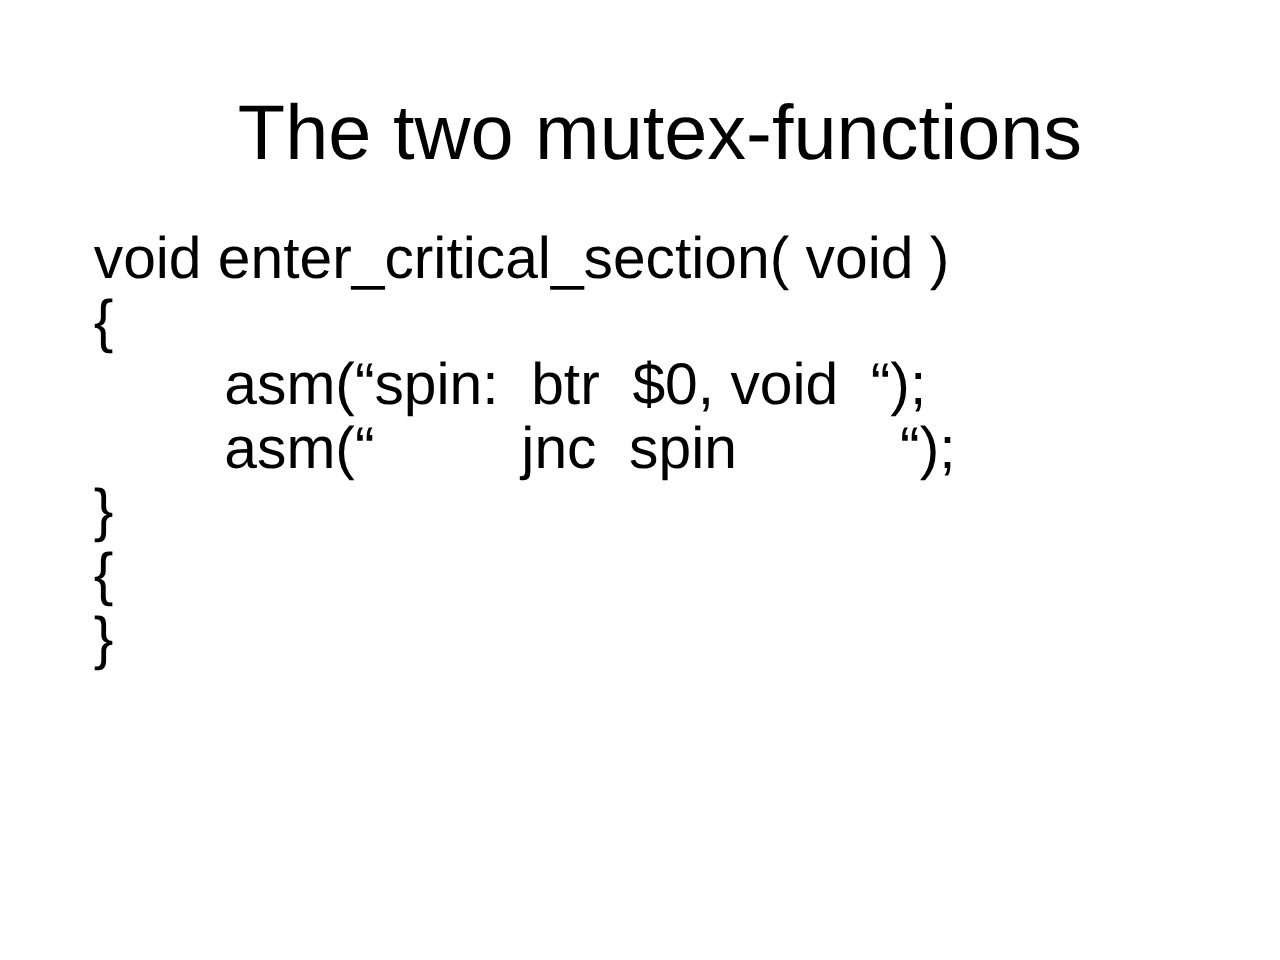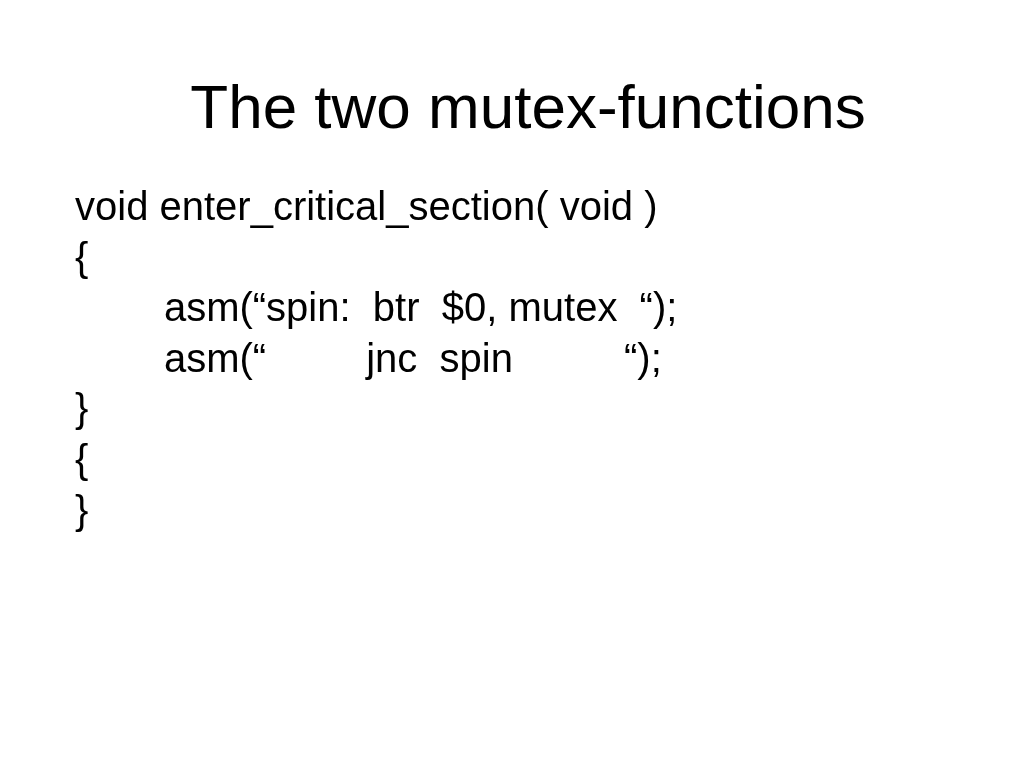--- a/index.html
+++ b/index.html
@@ -27,38 +27,38 @@
     line-height: 75px;
     font-weight: 400;
     letter-spacing: 0;
     white-space: pre;
   }
   .code-block {
     position: absolute;
     top: 181px;
     left: 75px;
     right: 10px;
-    font-size: 40px;
+    font-size: 47px;
     line-height: 50.6px;
     font-weight: 400;
   }
   .code-line {
     white-space: pre; 
   }
 </style>
 </head>
 <body>
 
 <div class="slide">
 
   <h1 class="slide-title">The two mutex-functions</h1>
 
   <div class="code-block">
     <div class="code-line">void enter_critical_section( void )</div>
     <div class="code-line">{</div>
-    <div class="code-line">        asm(“spin:  btr  $0, mutex  “);</div>
+    <div class="code-line">        asm(“spin:  btr  $0, void  “);</div>
     <div class="code-line">        asm(“         jnc  spin          “);</div>
     <div class="code-line">}</div>
     <div class="code-line">{</div>
     <div class="code-line">}</div>
   </div>
 
 </div>
 
 </body></html>

